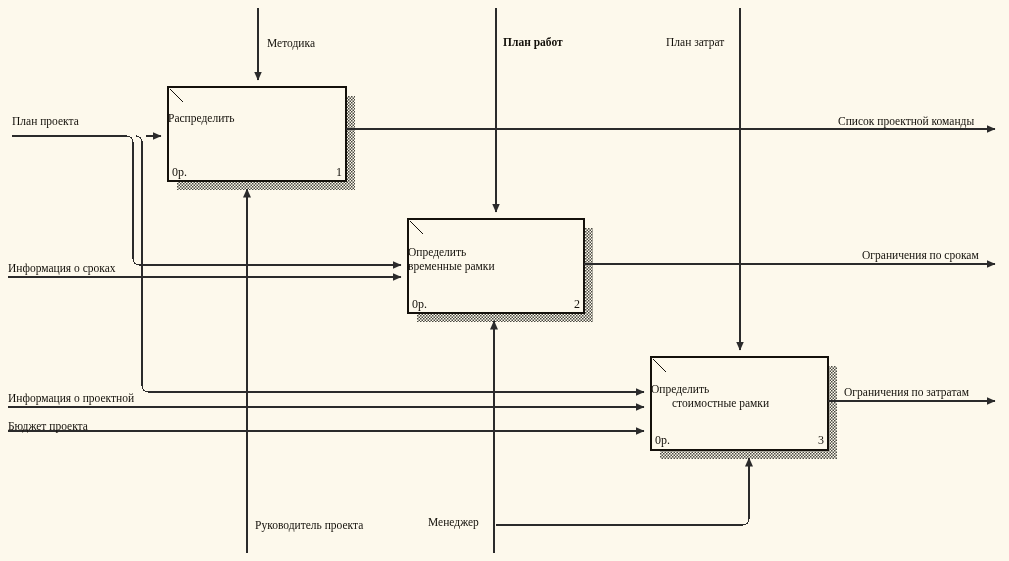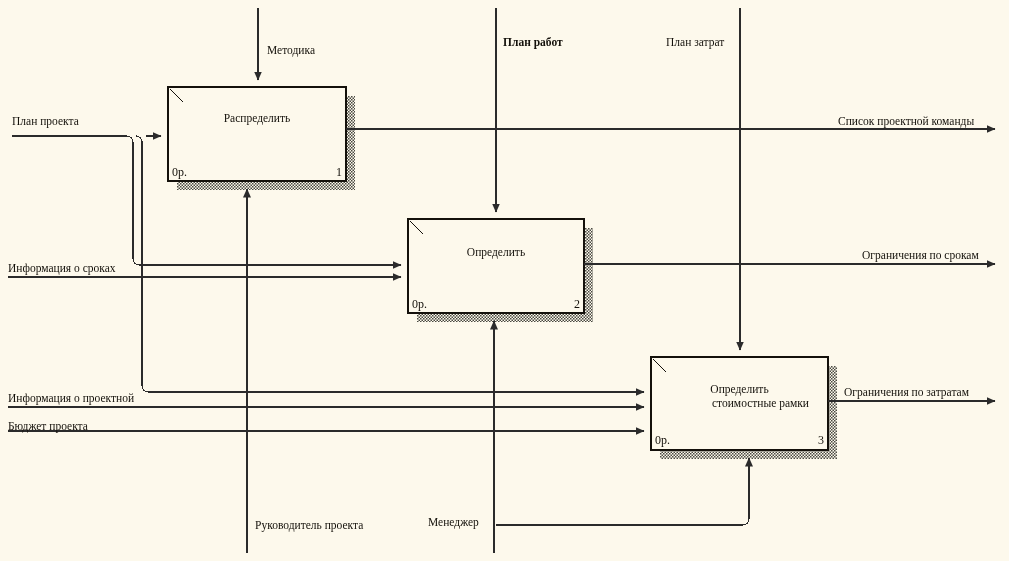--- a/index.html
+++ b/index.html
@@ -2,21 +2,21 @@
 <html><head>
 <meta charset="utf-8">
 <style>
   html,body{margin:0;padding:0;background:#fdf9ec;}
   body{width:1009px;height:561px;overflow:hidden;
        font-family:"Liberation Serif","DejaVu Serif",serif;}
   #canvas{position:relative;width:1009px;height:561px;background:#fdf9ec;}
   svg{position:absolute;left:0;top:0;width:1009px;height:561px;}
   .lbl{position:absolute;font-family:"Liberation Serif","DejaVu Serif",serif;
        font-size:11.5px;color:#14110b;white-space:nowrap;line-height:1.15;}
-  .boxtitle{position:absolute;text-align:center;font-size:11.5px;color:#14110b;
+  .boxtitle{position:absolute;text-align:left;font-size:11.5px;color:#14110b;
             font-family:"Liberation Serif","DejaVu Serif",serif;line-height:1.25;}
   .corner{position:absolute;font-size:12px;color:#14110b;
           font-family:"Liberation Serif","DejaVu Serif",serif;}
 </style>
 </head>
 <body>
 
 <div id="canvas">
 
   <svg viewBox="0 0 1009 561">
@@ -114,41 +114,42 @@
         <path d="M494,553 L494,321" marker-end="url(#ah)"></path>
       </g>
 
       <g>
         <path d="M496,525 L742,525 Q749,525 749,518 L749,458" marker-end="url(#ah)"></path>
       </g>
 
     </g>
   </svg>
 
-  <div class="lbl" style="left:267px;top:44px;">Методика</div>
+  <div class="lbl" style="left:267px;top:37px;">Методика</div>
   <div class="lbl" style="left:503px;top:36px;font-weight:bold;">План работ</div>
   <div class="lbl" style="left:666px;top:36px;">План затрат</div>
 
   <div class="lbl" style="left:12px;top:115px;">План проекта</div>
   <div class="lbl" style="left:8px;top:262px;">Информация о сроках</div>
   <div class="lbl" style="left:8px;top:392px;">Информация о проектной</div>
   <div class="lbl" style="left:8px;top:420px;">Бюджет проекта</div>
 
   <div class="lbl" style="left:838px;top:115px;">Список проектной команды</div>
   <div class="lbl" style="left:862px;top:249px;">Ограничения по срокам</div>
   <div class="lbl" style="left:844px;top:386px;">Ограничения по затратам</div>
 
   <div class="lbl" style="left:255px;top:519px;">Руководитель проекта</div>
   <div class="lbl" style="left:428px;top:516px;">Менеджер</div>
 
   <div class="boxtitle" style="left:168px;top:111px;width:178px;">Распределить</div>
   <div class="corner" style="left:172px;top:165px;">0р.</div>
   <div class="corner" style="left:336px;top:165px;">1</div>
 
   <div class="boxtitle" style="left:408px;top:245px;width:176px;">Определить</div>
+  <div class="boxtitle" style="left:408px;top:259px;width:176px;">временные рамки</div>
   <div class="corner" style="left:412px;top:297px;">0р.</div>
   <div class="corner" style="left:574px;top:297px;">2</div>
 
   <div class="boxtitle" style="left:651px;top:382px;width:177px;">Определить</div>
   <div class="boxtitle" style="left:651px;top:396px;width:177px;padding-left:21px;">стоимостные рамки</div>
   <div class="corner" style="left:655px;top:433px;">0р.</div>
   <div class="corner" style="left:818px;top:433px;">3</div>
 
 </div>
 

